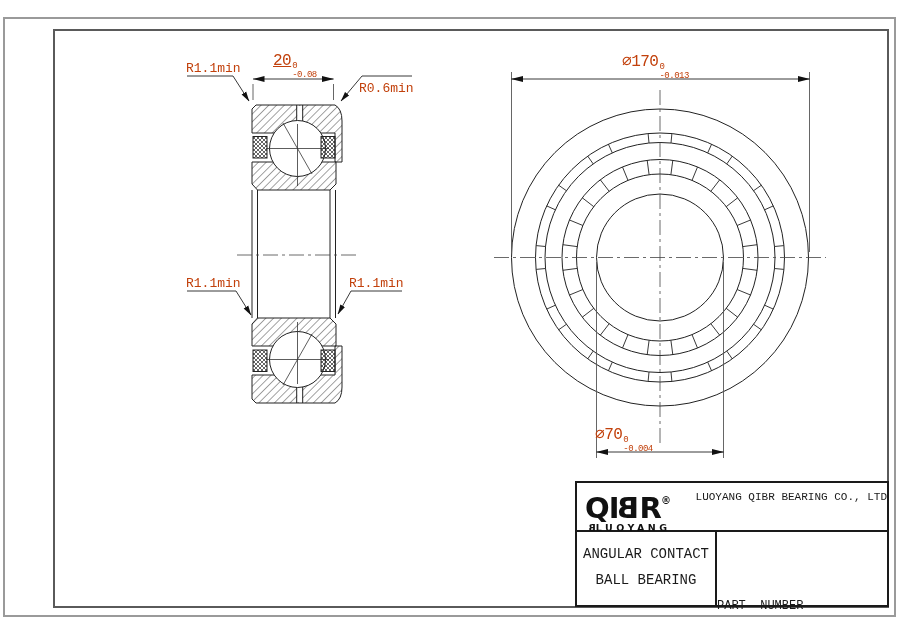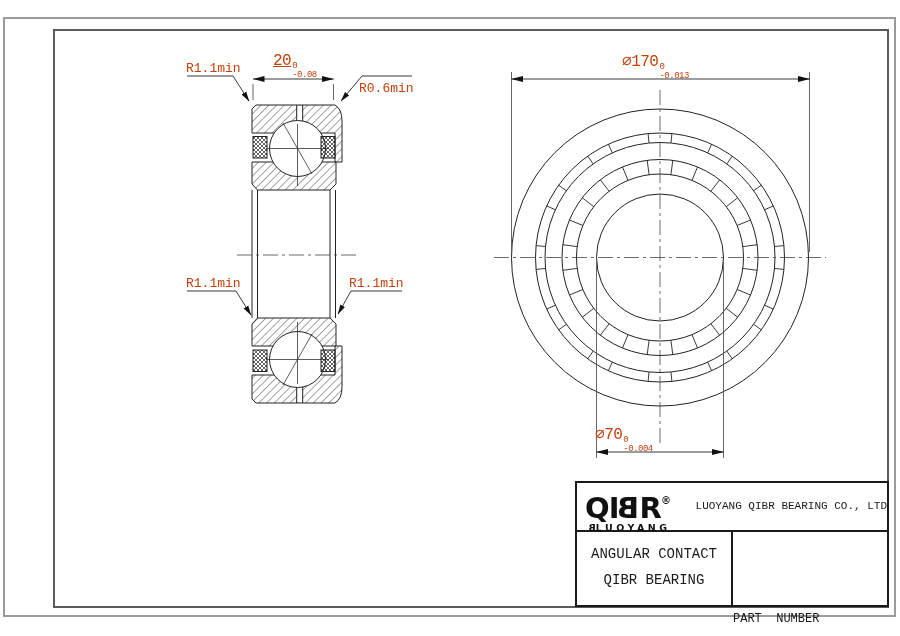--- a/index.html
+++ b/index.html
@@ -19,24 +19,24 @@
   .tol{display:inline-flex;flex-direction:column;font-size:9px;line-height:9px;vertical-align:-3px;margin-left:1px;font-style:normal;}
   .tol span{display:block;}
   
   .title-block{left:575px;top:481px;width:314px;height:126px;border:2px solid #1a1a1a;box-sizing:border-box;background:#fff;}
   .tb-row1{height:49px;border-bottom:2px solid #1a1a1a;box-sizing:border-box;display:flex;}
   .tb-logo{width:122px;padding:3px 0 0 8px;font-family:"DejaVu Sans","Liberation Sans",sans-serif;}
   .logo-word{font-weight:bold;font-size:29px;line-height:29px;letter-spacing:-1px;color:#111;}
   .logo-reg{font-size:10px;vertical-align:14px;letter-spacing:0;}
   .logo-sub{font-weight:bold;font-size:9.5px;letter-spacing:3.5px;margin-top:-1px;color:#111;}
   .flip{display:inline-block;transform:scaleX(-1);}
-  .tb-company{flex:1;text-align:center;padding-top:14px;font-size:11px;line-height:19px;white-space:nowrap;}
+  .tb-company{flex:1;text-align:center;padding-top:5px;font-size:11px;line-height:19px;white-space:nowrap;}
   .tb-row2{display:flex;height:73px;}
-  .tb-cell-left{width:156px;border-right:2px solid #1a1a1a;box-sizing:border-box;text-align:center;font-size:14px;line-height:26px;padding-top:9px;}
-  .tb-cell-right{flex:1;font-size:12px;line-height:26px;padding-top:22px;white-space:pre;}
+  .tb-cell-left{width:140px;border-right:2px solid #1a1a1a;box-sizing:border-box;text-align:center;font-size:14px;line-height:26px;padding-top:9px;}
+  .tb-cell-right{flex:1;font-size:12px;line-height:26px;padding-top:9px;white-space:pre;}
   
   .ln{stroke:#222;stroke-width:1;fill:none;}
   .thin{stroke:#333;stroke-width:0.8;fill:none;}
   .cl{stroke:#444;stroke-width:0.8;fill:none;stroke-dasharray:15 4 3 4;}
   .dimln{stroke:#222;stroke-width:0.9;fill:none;}
   .extln{stroke:#555;stroke-width:0.9;fill:none;}
   .hatched{fill:url(#hatch);stroke:#222;stroke-width:1;}
   .xhatched{fill:url(#xhatch);stroke:#222;stroke-width:1;}
   #cage-pockets line{stroke:#222;stroke-width:0.9;}
 </style>
@@ -219,20 +219,20 @@
       <div class="logo-word"><span>Q</span><span>I</span><span class="flip">B</span><span>R</span><span class="logo-reg">®</span></div>
       <div class="logo-sub"><span class="flip">B</span><span>LUOYANG</span></div>
     </div>
     <div class="tb-company">
       <div>LUOYANG QIBR BEARING CO., LTD</div>
     </div>
   </div>
   <div class="tb-row2">
     <div class="tb-cell-left">
       <div>ANGULAR CONTACT</div>
-      <div>QIBR BEARING</div>
+      <div>BALL BEARING</div>
     </div>
     <div class="tb-cell-right">
       <div>PART  NUMBER</div>
       
     </div>
   </div>
 </div>
 
 </body></html>

